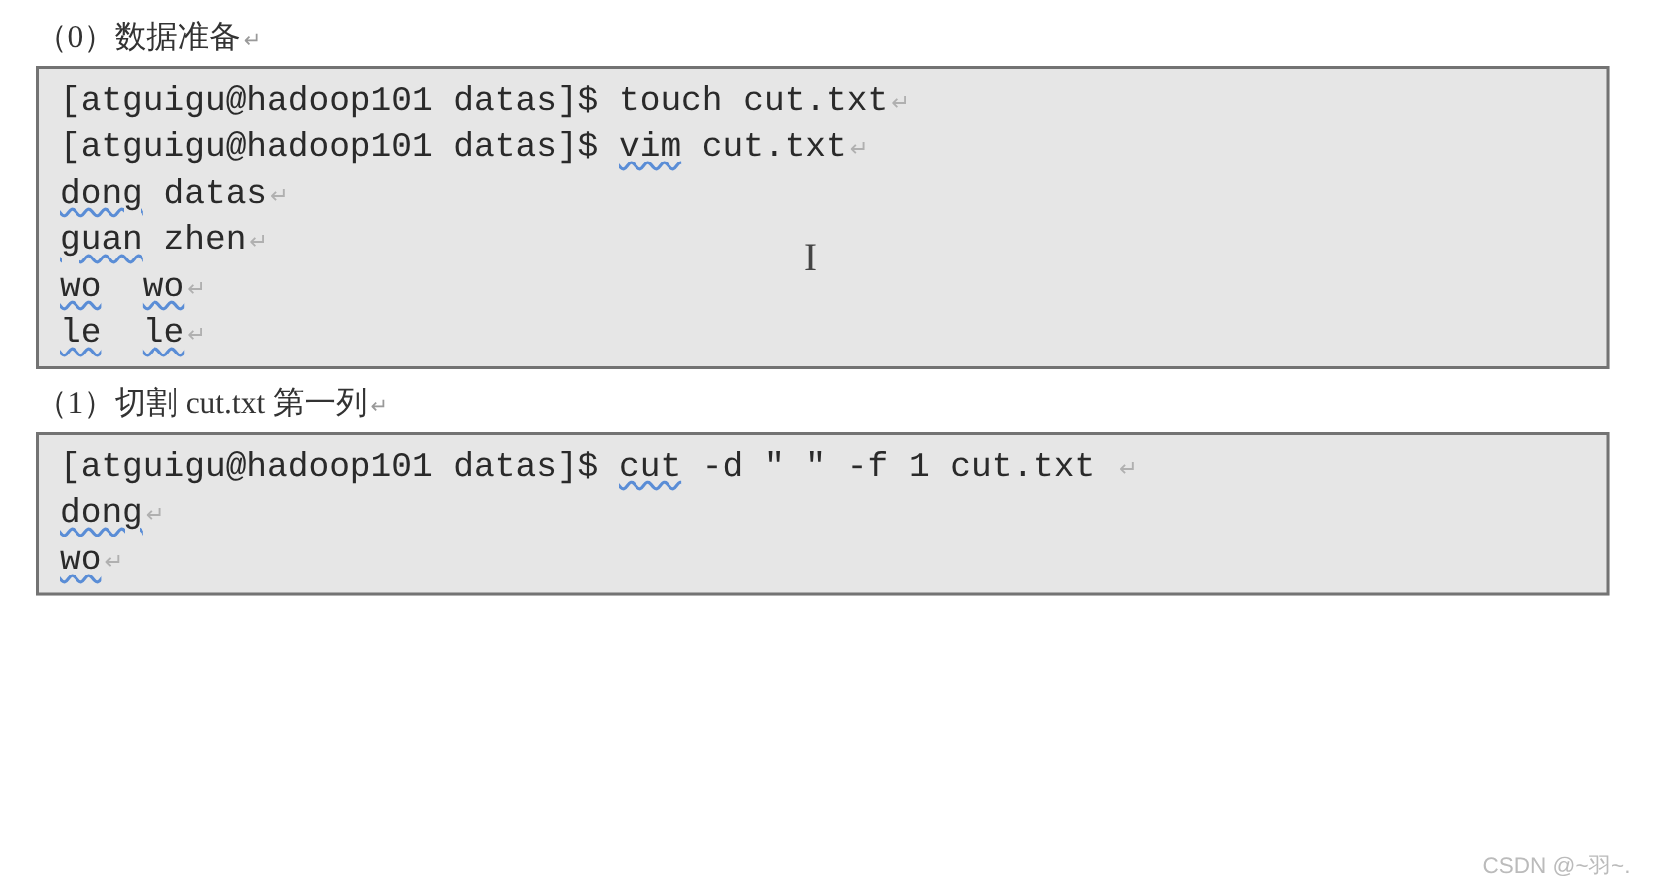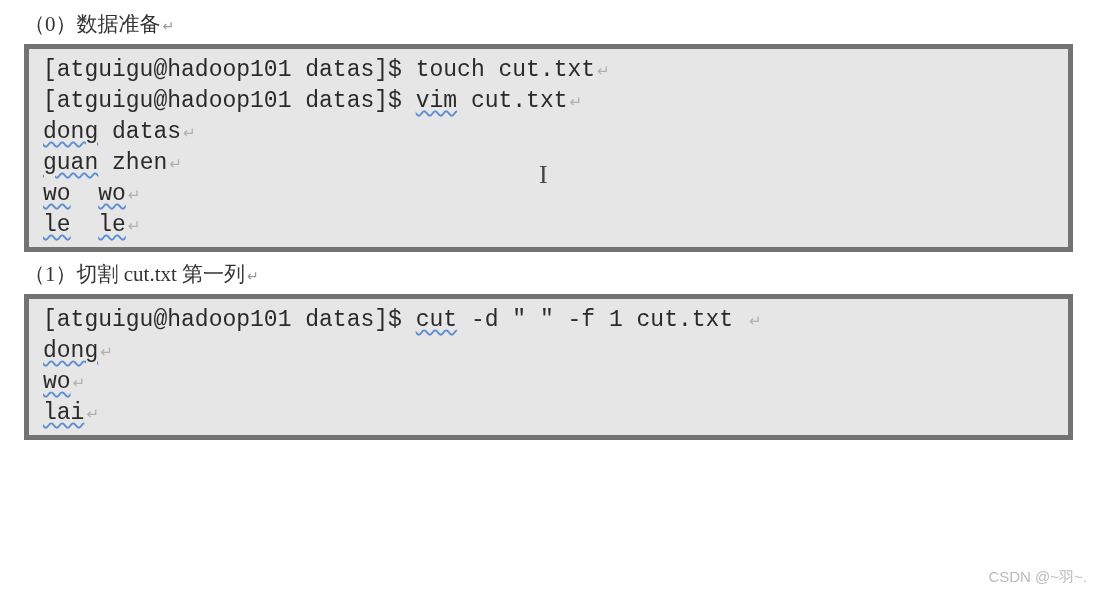--- a/index.html
+++ b/index.html
@@ -21,21 +21,21 @@
       margin: 6px 0 6px 8px;
       font-family: "SimSun", serif;
     }
     .heading .return-mark {
       font-size: 14px;
       color: #999;
       vertical-align: middle;
     }
     .codeblock {
       background: #e6e6e6;
-      border: 5px solid #737373;
+      border: 2px solid #737373;
       padding: 6px 12px 6px 14px;
       font-family: "Courier New", monospace;
       font-size: 23px;
       color: #2a2a2a;
       line-height: 1.35;
       margin: 4px 16px 8px 8px;
       position: relative;
     }
     .codeblock .line {
       white-space: pre;
@@ -90,16 +90,15 @@
 </div>
 
 <div class="heading">
   <span>（1）切割 cut.txt 第一列</span><span class="return-mark">↵</span>
 </div>
 
 <div class="codeblock">
   <div class="line"><span>[atguigu@hadoop101 datas]$ </span><span class="squiggly">cut</span><span> -d " " -f 1 cut.txt </span><span class="return-mark">↵</span></div>
   <div class="line"><span class="squiggly">dong</span><span class="return-mark">↵</span></div>
   <div class="line"><span class="squiggly">wo</span><span class="return-mark">↵</span></div>
-  <div class="line"><span class="squiggly">lai</span><span class="return-mark">↵</span></div>
 </div>
 
 <div class="watermark">CSDN @~羽~.</div>
 
 </body></html>

